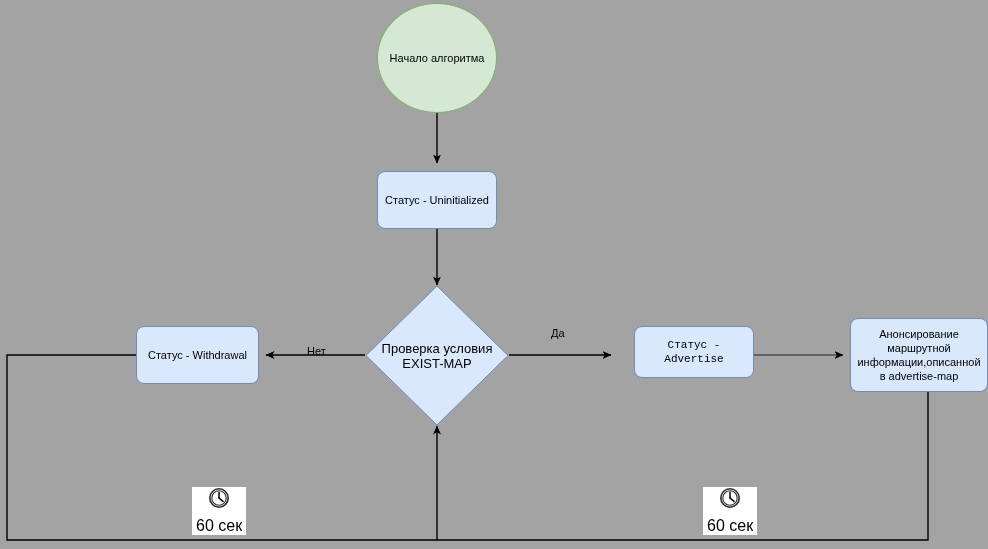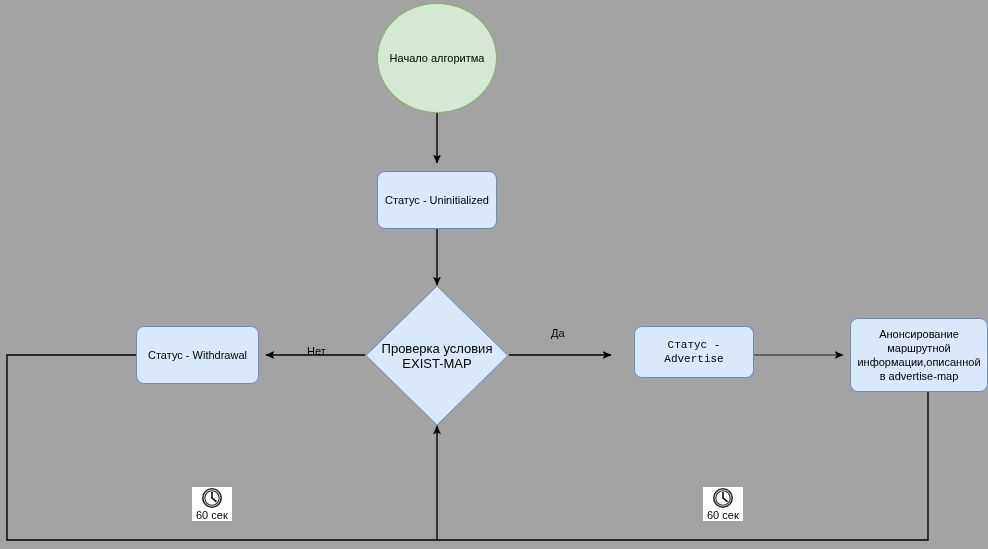--- a/index.html
+++ b/index.html
@@ -77,23 +77,23 @@
   .timer {
     position: absolute;
     z-index: 4;
     display: flex;
     flex-direction: column;
     align-items: center;
     background: #ffffff;
     padding: 0 4px;
   }
   .timer-label {
-    font-size: 11px;
+    font-size: 16px;
     color: #000000;
-    margin-top: 0;
+    margin-top: 8px;
   }
   .clock-icon {
     display: block;
   }
 </style>
 </head>
 <body>
 
 <div id="canvas">
 

